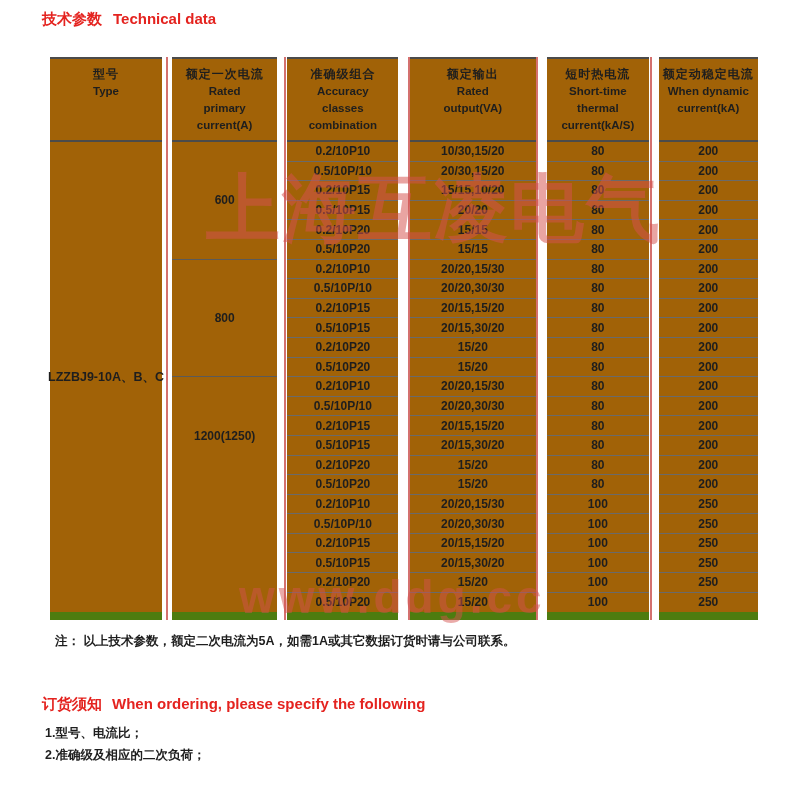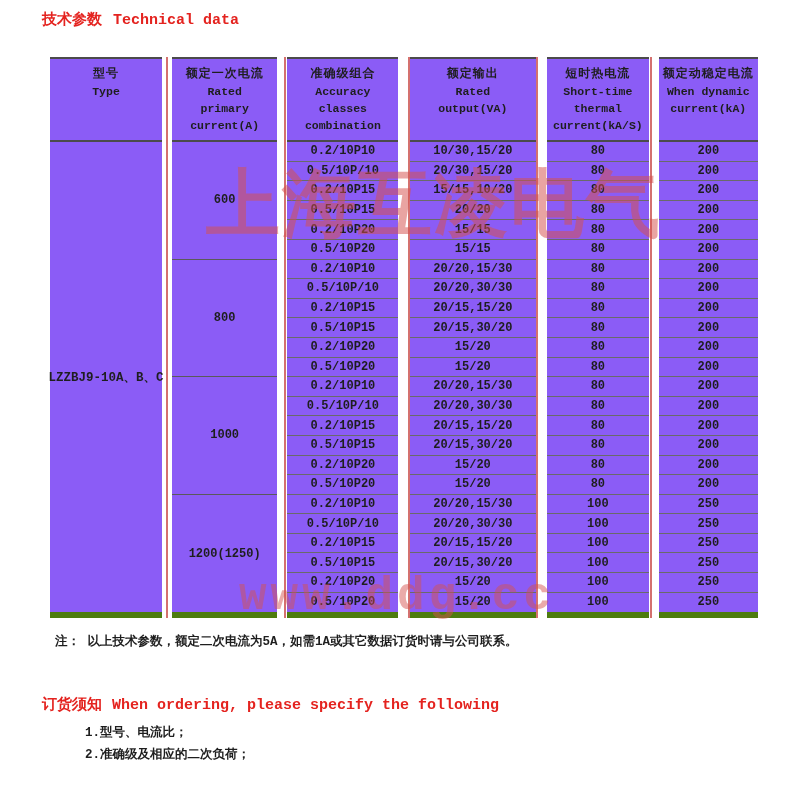--- a/index.html
+++ b/index.html
@@ -1,30 +1,30 @@
 <!DOCTYPE html>
 <html><head>
 <meta charset="utf-8">
 <style>
   html,body{margin:0;padding:0;}
   body{
     width:810px;height:800px;background:#ffffff;
     font-family:"Liberation Sans","DejaVu Sans",sans-serif;
     position:relative;overflow:hidden;
   }
-  .page{position:relative;width:810px;height:800px;font-family:Liberation Mono, monospace;}
+  .page{position:relative;width:810px;height:800px;}
 
   
   .page-title{position:absolute;left:42px;top:10px;font-size:15px;font-weight:bold;color:#e4231f;white-space:nowrap;}
   .page-title .en{margin-left:11px;}
 
   
   .tbl-wrap{position:absolute;left:50px;top:57px;width:708px;}
   .tbl{display:flex;position:relative;}
-  .col{background:#8b5cf6;border-top:2px solid #4b4b4b;border-bottom:6px solid #4d7c0f;box-sizing:content-box;}
+  .col{background:#a16207;border-top:2px solid #4b4b4b;border-bottom:8px solid #4d7c0f;box-sizing:content-box;}
   .col + .col{margin-left:10px;}
   .c1{width:112px;}.c2{width:108px;}.c3{width:114px;}.c4{width:132px;}.c5{width:104px;}.c6{width:102px;}
 
   .hcell{
     height:83px;box-sizing:border-box;border-bottom:2px solid #4b4b4b;
     display:flex;flex-direction:column;align-items:center;padding-top:7px;
     font-weight:bold;color:#1e1e1e;text-align:center;
   }
   .h-zh{font-size:12px;line-height:17px;letter-spacing:1px;}
   .h-en{font-size:11.5px;line-height:17px;white-space:pre-line;text-align:center;}
@@ -57,21 +57,21 @@
   .wm-phone{left:185px;top:501px;font-size:52px;opacity:.48;}
   .wm-site{left:239px;top:574px;font-size:46px;letter-spacing:4px;opacity:.48;}
 
   
   .note{position:absolute;left:55px;top:633px;font-size:12.5px;font-weight:bold;color:#1e1e1e;white-space:nowrap;}
 
   
   .order-title{position:absolute;left:42px;top:695px;font-size:15px;font-weight:bold;color:#e4231f;white-space:nowrap;}
   .order-title .en{margin-left:10px;}
   .order-list{position:absolute;left:45px;top:722px;font-size:12.5px;font-weight:bold;color:#1e1e1e;}
-  .order-list .item{line-height:22px;margin-left:40px;}
+  .order-list .item{line-height:22px;}
 </style>
 </head>
 <body>
 
 <div class="page">
 
   <div class="page-title">
     <span class="zh">技术参数</span><span class="en">Technical data</span>
   </div>
 
@@ -88,21 +88,20 @@
 
       <div class="col c2">
         <div class="hcell">
           <div class="h-zh">额定一次电流</div>
           <div class="h-en">Rated
 primary
 current(A)</div>
         </div>
         <div class="group-cell">600</div>
         <div class="group-cell">800</div>
-        <div class="group-cell">1000</div>
         <div class="group-cell">1200(1250)</div>
       </div>
 
       <div class="col c3 data-col">
         <div class="hcell">
           <div class="h-zh">准确级组合</div>
           <div class="h-en">Accuracy
 classes
 combination</div>
         </div>

